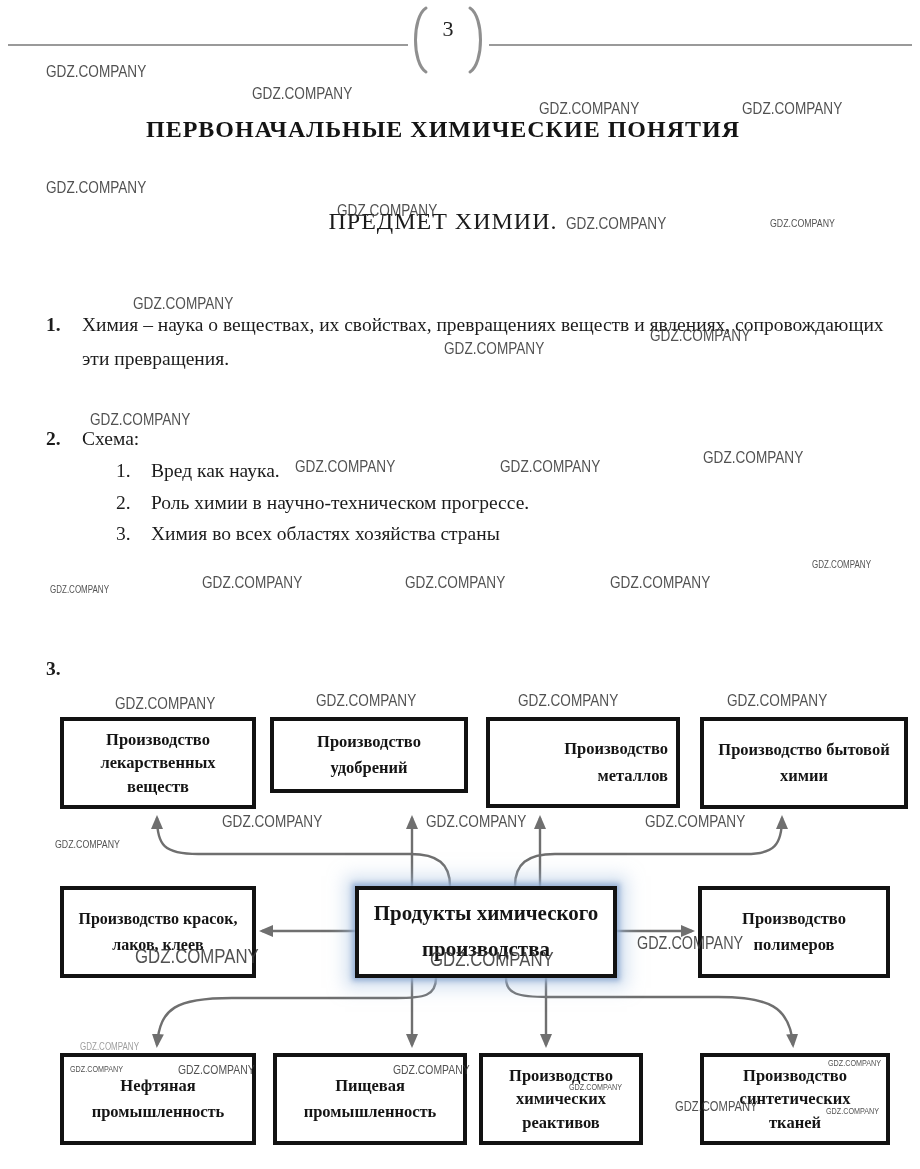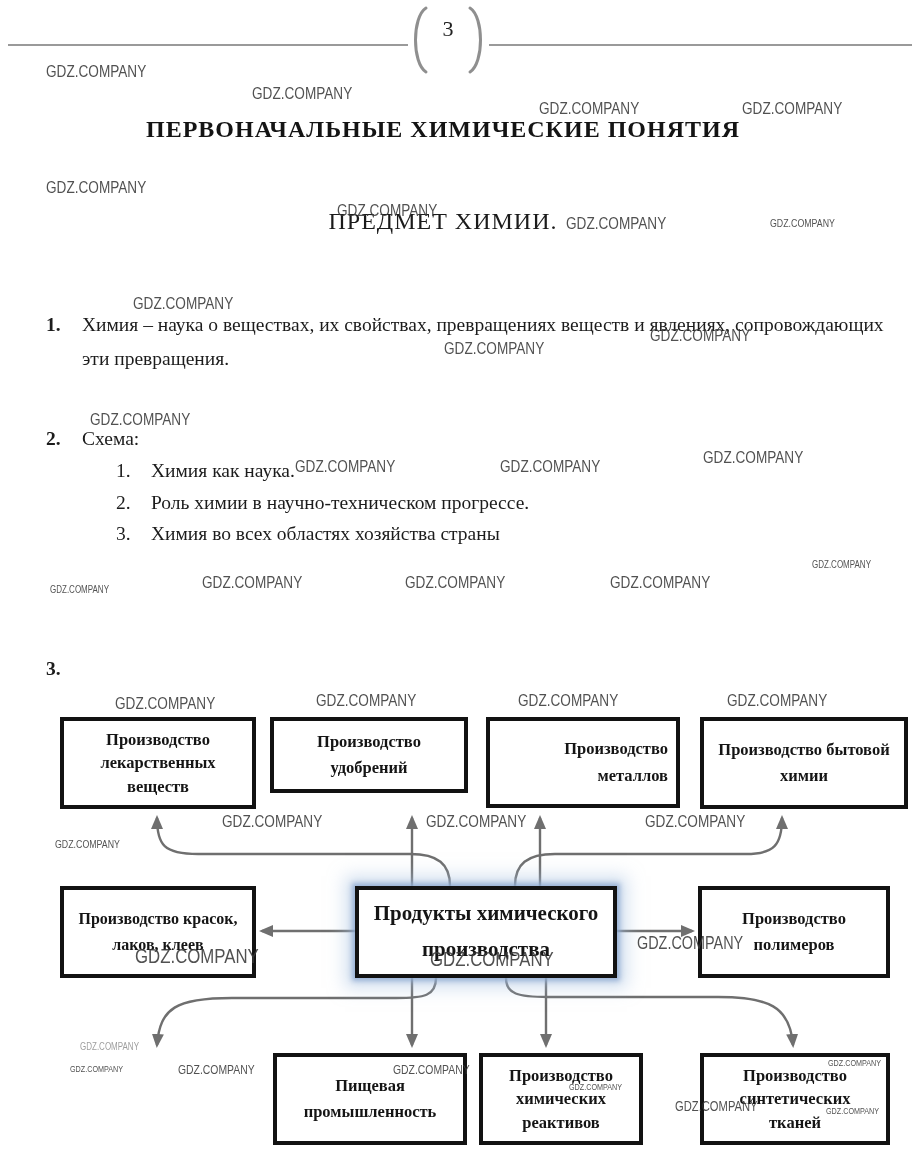--- a/index.html
+++ b/index.html
@@ -71,21 +71,21 @@
     <span class="num">1.</span>
     <span>Химия – наука о веществах, их свойствах, превращениях веществ и явлениях, сопровождающих эти превращения.</span>
   </div>
 
   <div class="item item2">
     <span class="num">2.</span>
     <span>Схема:</span>
   </div>
   <div class="sublist">
     <div class="subrow">
-      <span class="subnum">1.</span><span>Химия как наука.</span>
+      <span class="subnum">1.</span><span>Вред как наука.</span>
     </div>
     <div class="subrow">
       <span class="subnum">2.</span><span>Роль химии в научно-техническом прогрессе.</span>
     </div>
     <div class="subrow">
       <span class="subnum">3.</span><span>Химия во всех областях хозяйства страны</span>
     </div>
   </div>
 
   <div class="item item3">
@@ -117,20 +117,21 @@
 
   <div class="dbox b-top1 lines3">Производство лекарственных веществ</div>
   <div class="dbox b-top2">Производство удобрений</div>
   <div class="dbox b-top3">Производство металлов</div>
   <div class="dbox b-top4">Производство бытовой химии</div>
 
   <div class="dbox b-midl">Производство красок, лаков, клеев</div>
   <div class="dbox b-center">Продукты химического производства</div>
   <div class="dbox b-midr">Производство полимеров</div>
 
+  <div class="dbox b-bot1">Нефтяная промышленность</div>
   <div class="dbox b-bot2">Пищевая промышленность</div>
   <div class="dbox b-bot3 lines3">Производство химических реактивов</div>
   <div class="dbox b-bot4 lines3">Производство синтетических тканей</div>
 
   <div>
       <span class="wm" style="left: 46px; top: 62px; font-size: 17px;">GDZ.COMPANY</span>
       <span class="wm" style="left: 252px; top: 84px; font-size: 17px;">GDZ.COMPANY</span>
       <span class="wm" style="left: 539px; top: 99px; font-size: 17px;">GDZ.COMPANY</span>
       <span class="wm" style="left: 742px; top: 99px; font-size: 17px;">GDZ.COMPANY</span>
       <span class="wm" style="left: 46px; top: 178px; font-size: 17px;">GDZ.COMPANY</span>

